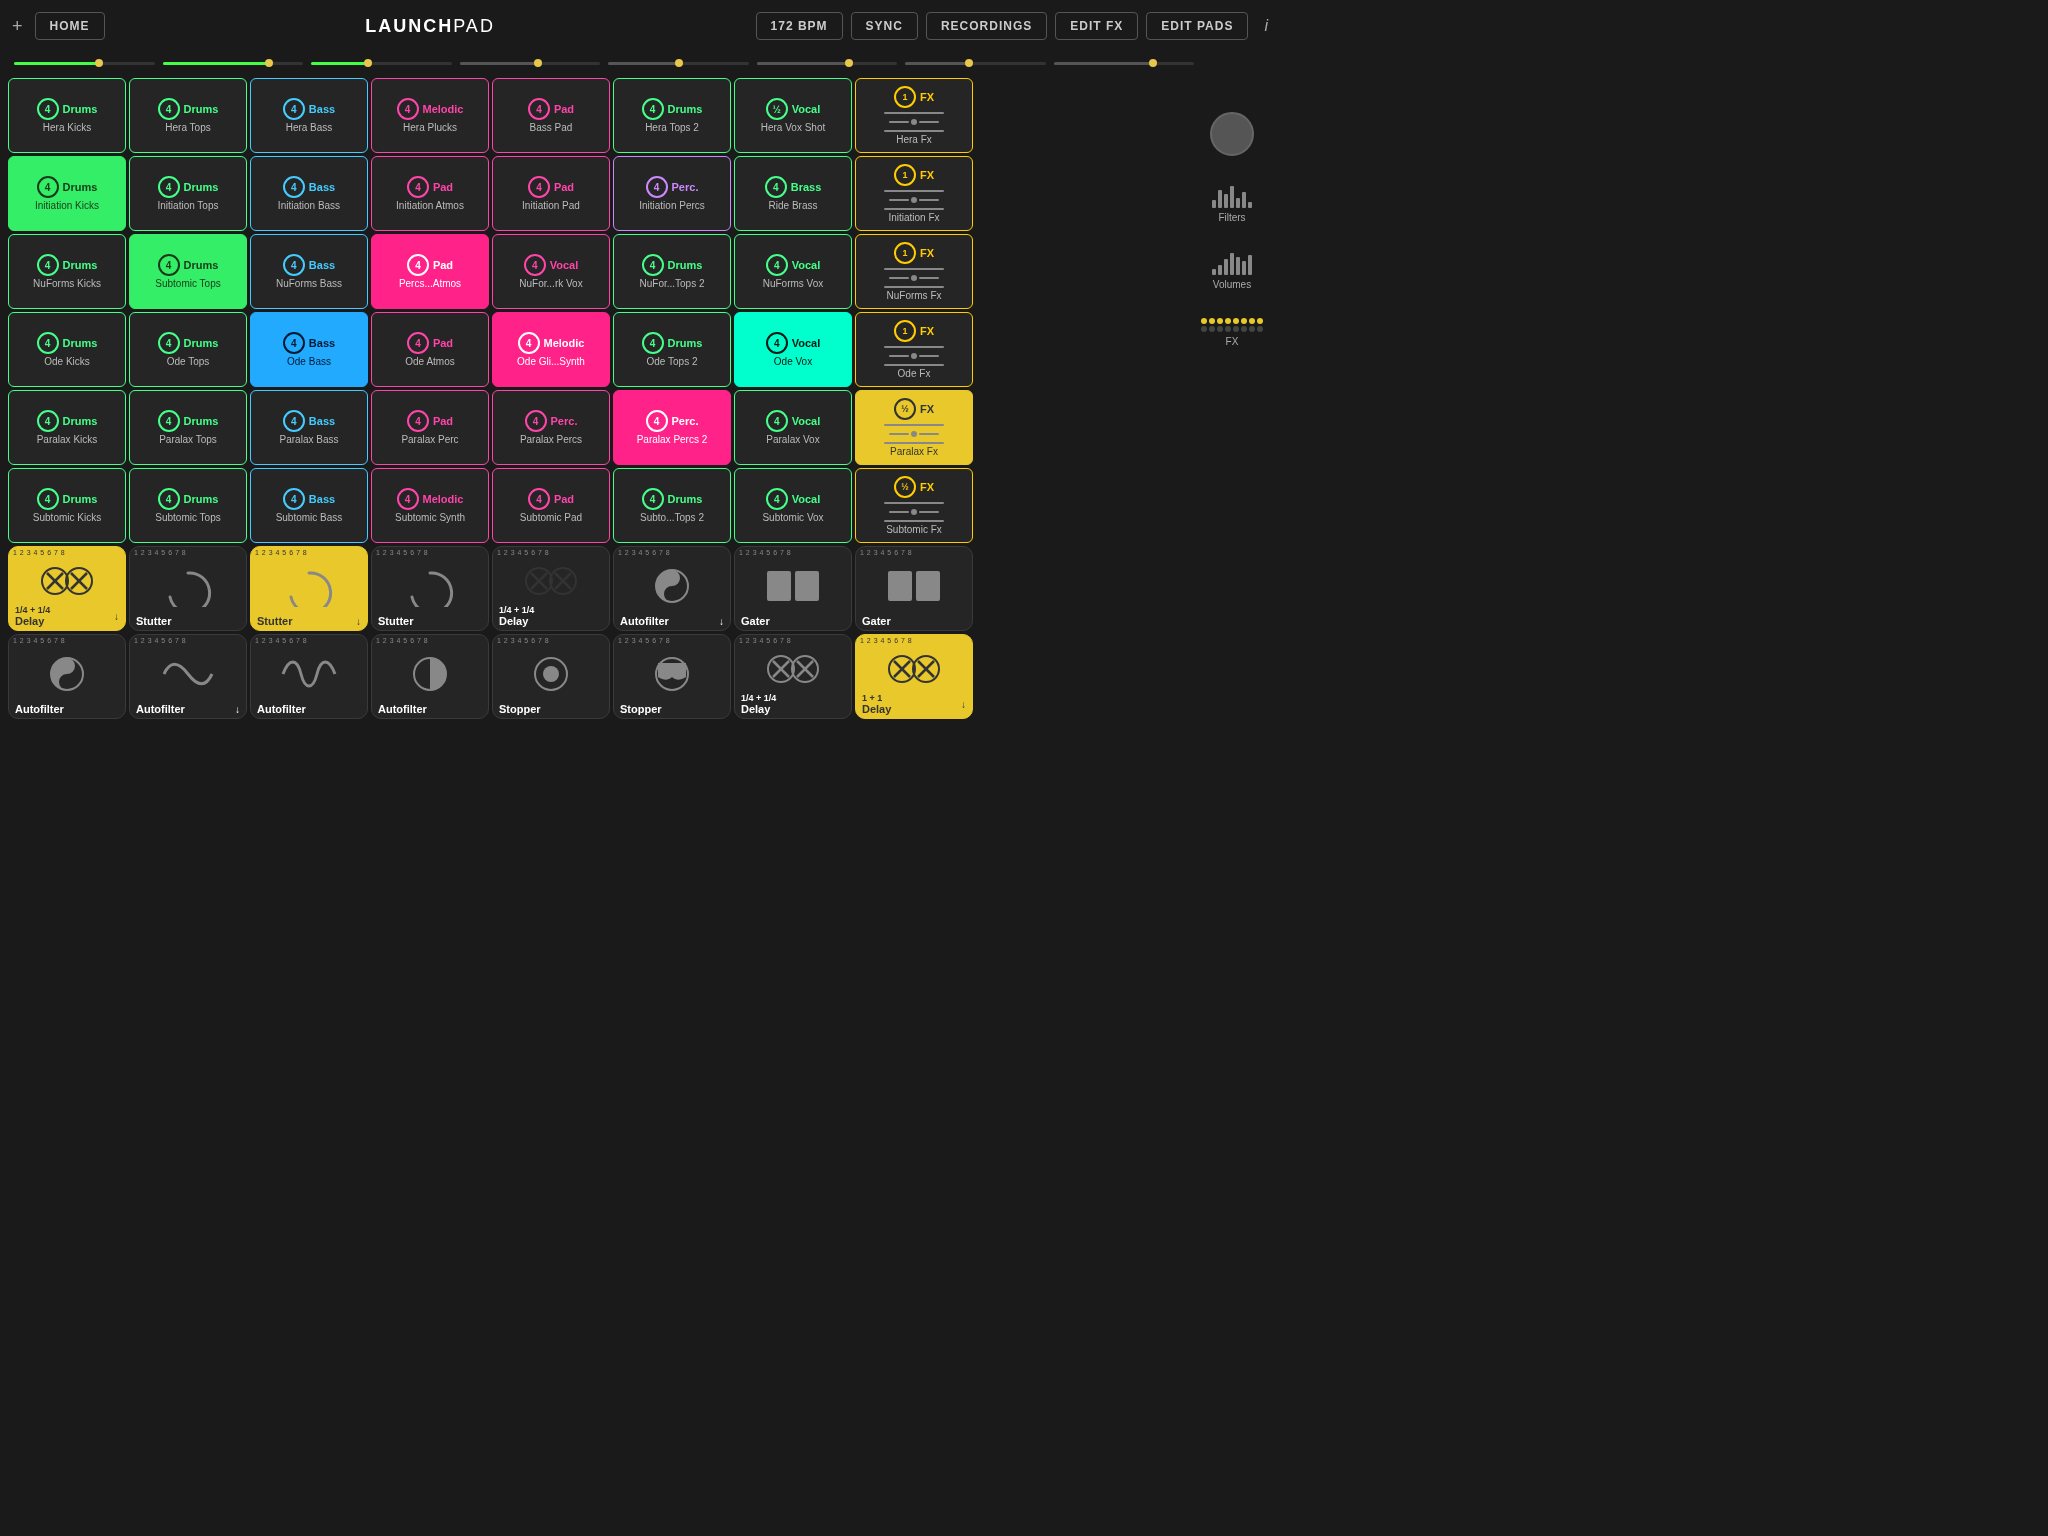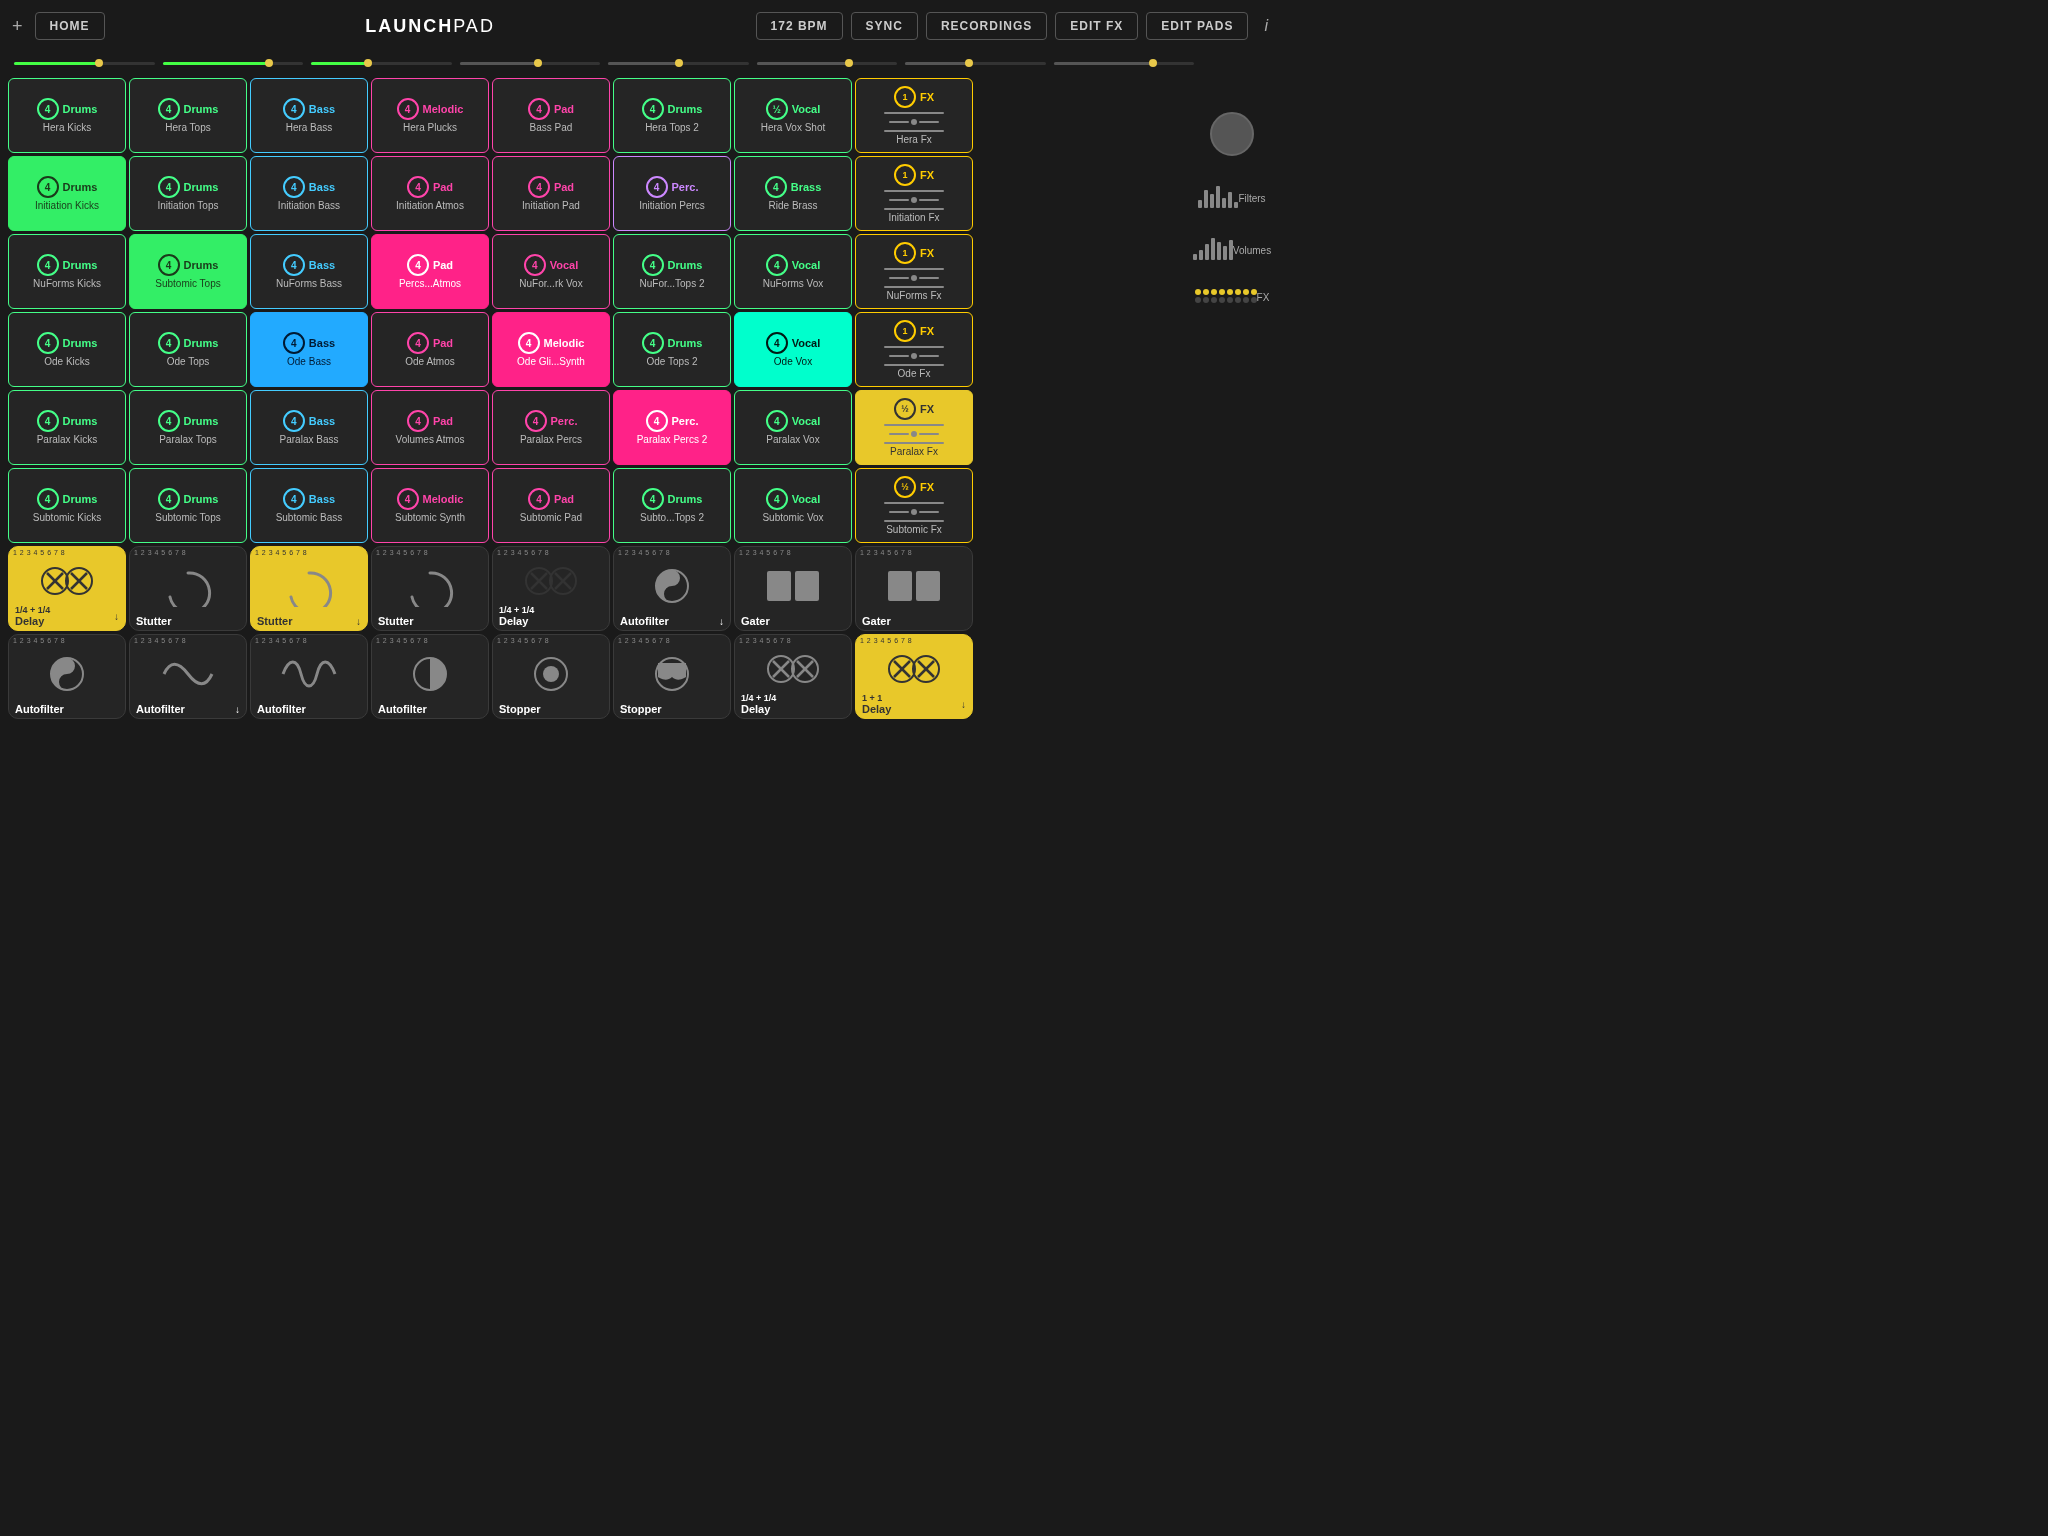--- a/index.html
+++ b/index.html
@@ -228,21 +228,21 @@
     }
     .record-btn {
       width: 44px; height: 44px;
       border-radius: 50%;
       background: #555;
       border: 2px solid #666;
       margin-top: 30px;
     }
     .right-tool {
       display: flex;
-      flex-direction: row;
+      flex-direction: column;
       align-items: center;
       margin-top: 20px;
     }
     .right-tool-label {
       font-size: 10px;
       color: #aaa;
       margin-top: 4px;
     }
     .bars-icon {
       display: flex;
@@ -607,21 +607,21 @@
         <div class="pad-num-circle">4</div>
         <span class="pad-type">Bass</span>
       </div>
       <div class="pad-name">Paralax Bass</div>
         </div>
         <div class="pad-cell theme-pink">
       <div class="pad-top">
         <div class="pad-num-circle">4</div>
         <span class="pad-type">Pad</span>
       </div>
-      <div class="pad-name">Volumes Atmos</div>
+      <div class="pad-name">Paralax Perc</div>
         </div>
         <div class="pad-cell theme-pink">
       <div class="pad-top">
         <div class="pad-num-circle">4</div>
         <span class="pad-type">Perc.</span>
       </div>
       <div class="pad-name">Paralax Percs</div>
         </div>
         <div class="pad-cell theme-pink-bright">
       <div class="pad-top">

